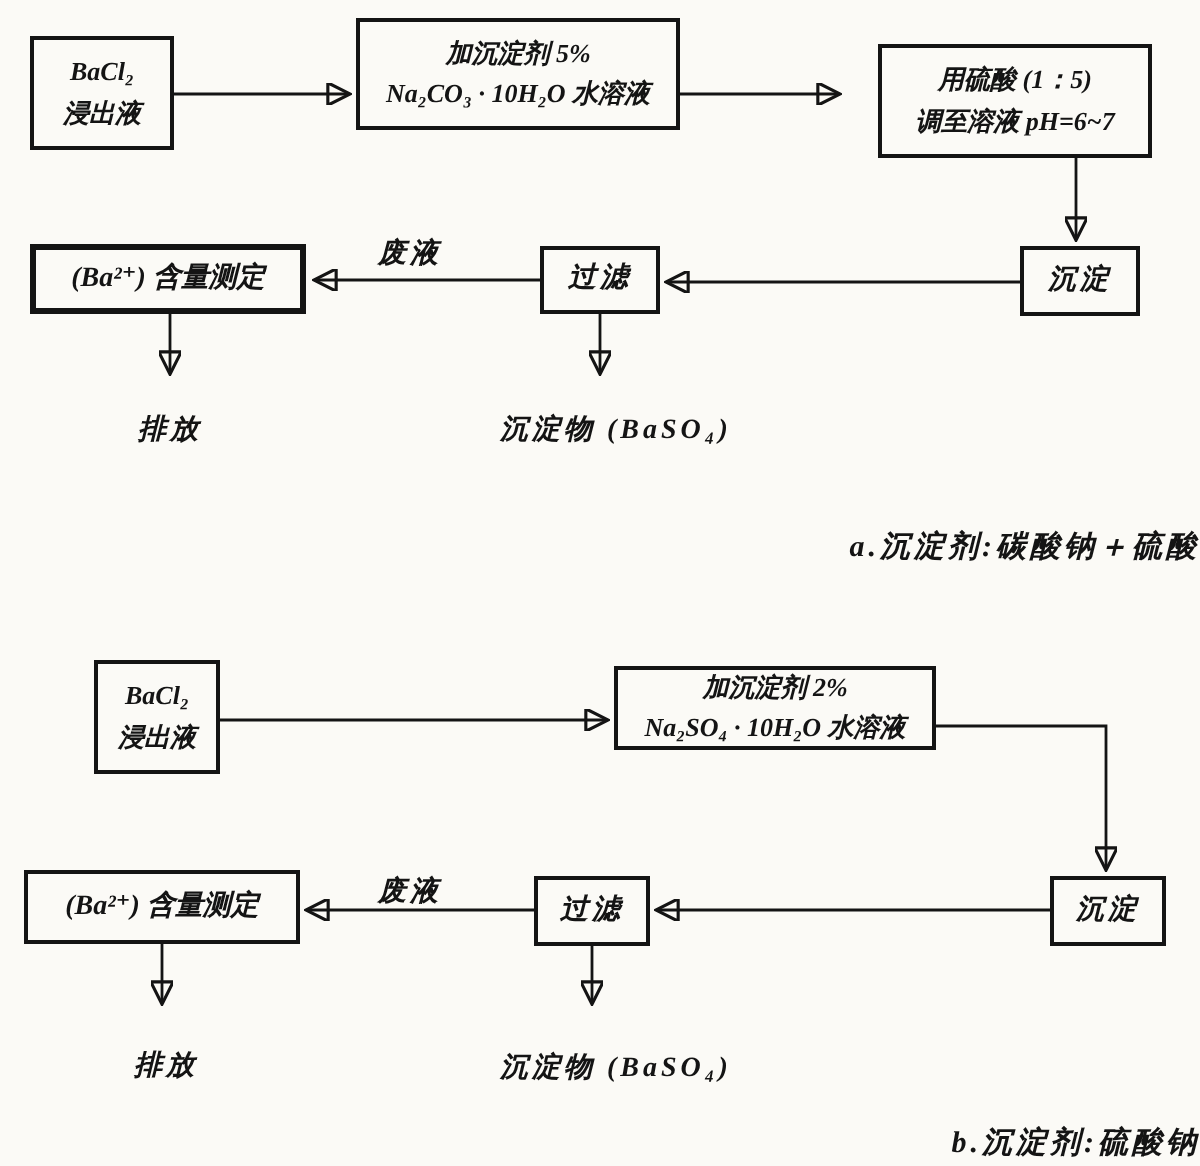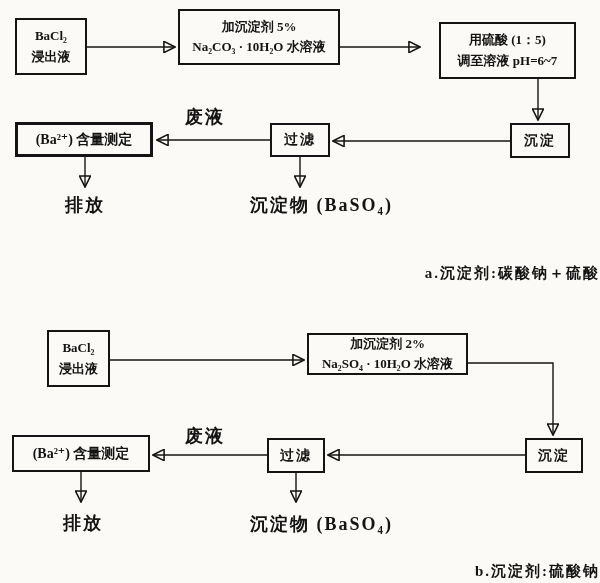--- a/index.html
+++ b/index.html
@@ -2,39 +2,40 @@
 <html><head>
 <meta charset="utf-8">
 <style>
   html,body{margin:0;padding:0;}
   body{
     width:600px;height:583px;position:relative;overflow:hidden;
     background:#fbfaf6;
     font-family:"Liberation Serif","DejaVu Serif",serif;
     color:#141414;
   }
-  .stage{position:absolute;inset:0;}
+  .stage{position:absolute;inset:0;font-style:italic;}
   .box{
     position:absolute;
     border:2px solid #141414;
     background:#fbfaf6;
     display:flex;flex-direction:column;align-items:center;justify-content:center;
     text-align:center;
     font-weight:bold;
     box-sizing:border-box;
     line-height:1.55;
   }
   .box.big{font-size:13px;}
   .box.small{font-size:14px;letter-spacing:2px;}
   .box.thick{border-width:3px;}
   .flabel{
     position:absolute;
-    font-size:18px;font-weight:bold;
+    font-size:14px;font-weight:bold;
     letter-spacing:2px;
     white-space:nowrap;
+    margin-top:13px;
   }
   .flabel.center{text-align:center;}
   .caption{
     position:absolute;left:0;right:0;
     text-align:right;
     font-size:15px;font-weight:bold;
     letter-spacing:2px;
   }
   svg.arrows{position:absolute;left:0;top:0;pointer-events:none;}
   svg.arrows line, svg.arrows path{stroke:#141414;stroke-width:1.4;fill:none;}

